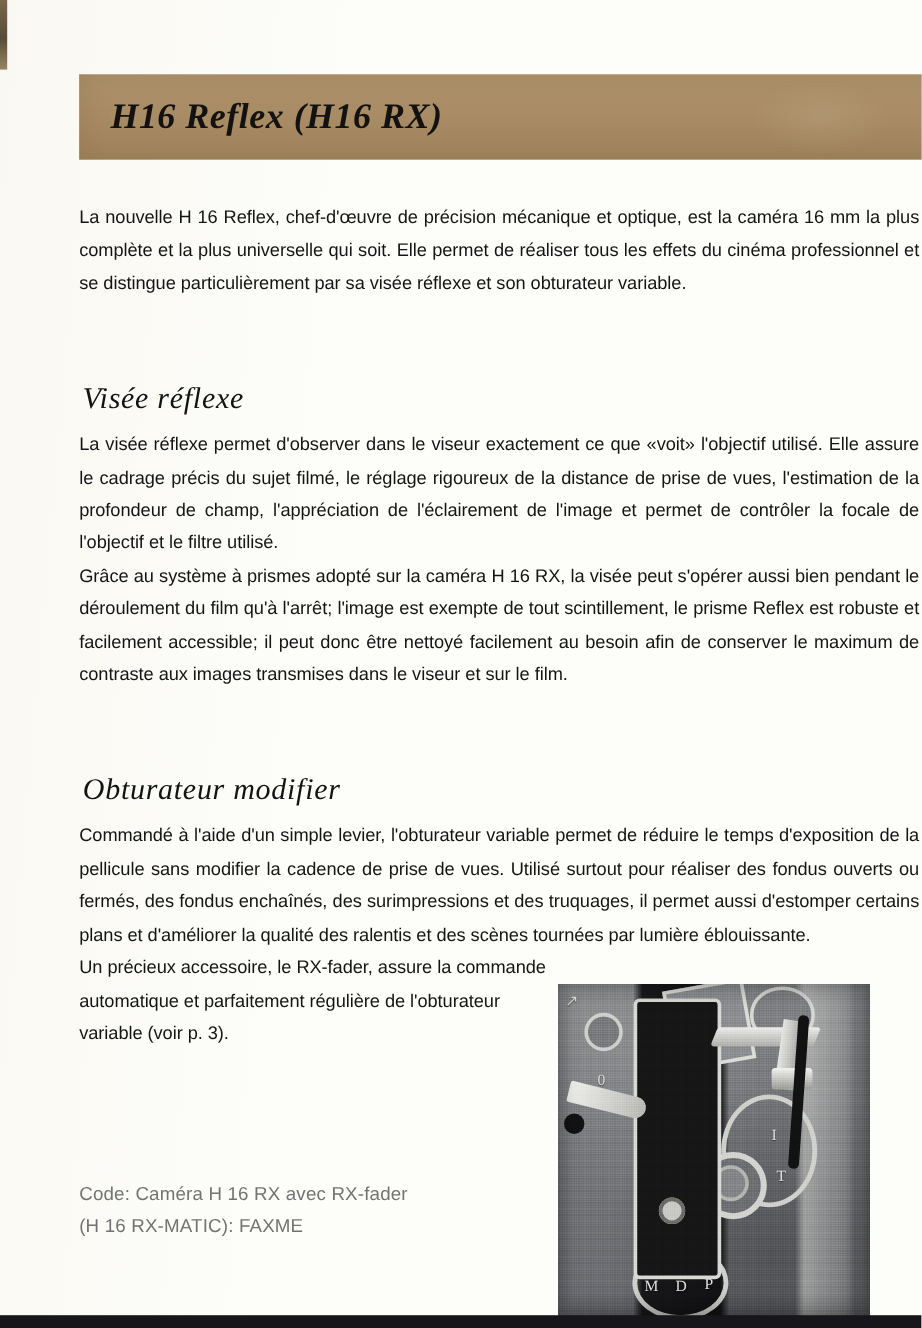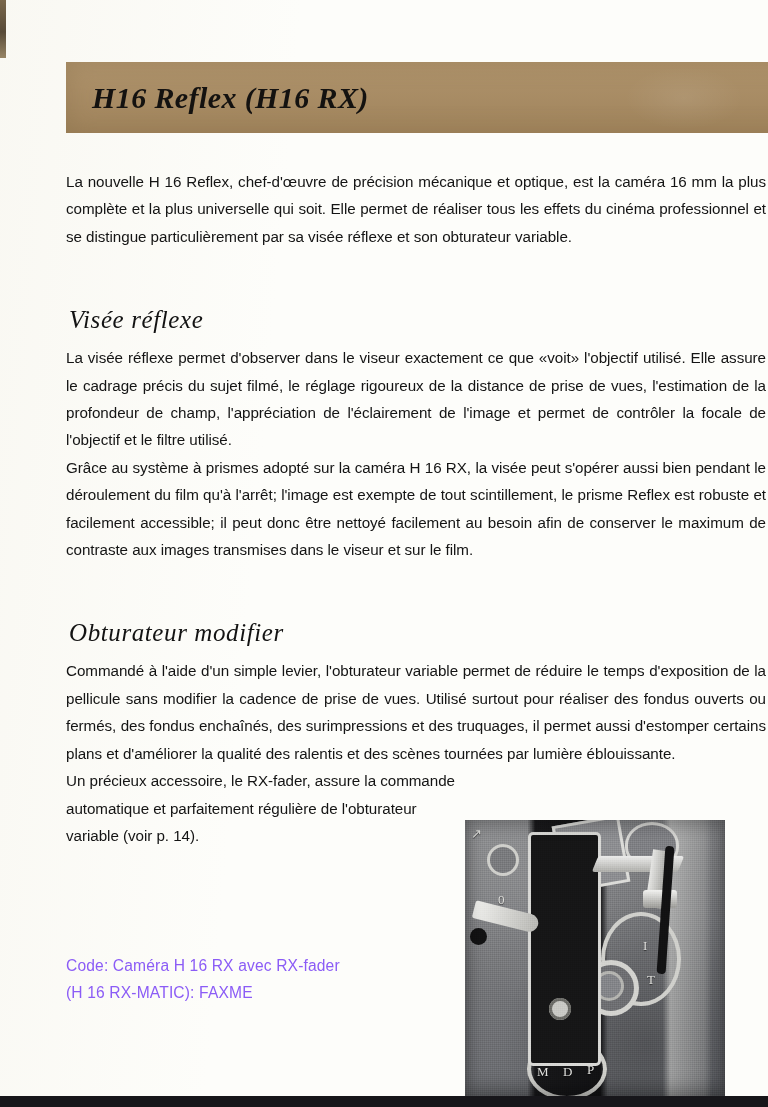--- a/index.html
+++ b/index.html
@@ -79,21 +79,21 @@
     font-size: 15.2px;
     line-height: 27.4px;
     color: #141414;
     text-align: justify;
     font-stretch: condensed;
     margin: 0;
     letter-spacing: -0.05px;
   }
   .para.nojust { text-align: left; }
 
-  .section { margin-top: 4px; }
+  .section { margin-top: 17px; }
 
   .heading {
     font-family: "Liberation Serif", serif;
     font-style: italic;
     font-size: 25px;
     font-weight: normal;
     color: #131313;
     margin: 0 0 10px 0;
     letter-spacing: .6px;
   }
@@ -222,25 +222,25 @@
   .photo-shadow {
     position: absolute; inset: 0;
     box-shadow: inset 0 -10px 18px rgba(0,0,0,.35),
                 inset 0 8px 14px rgba(0,0,0,.18);
     pointer-events: none;
   }
 
   
   .code-block {
     position: absolute;
-    left: 66px; top: 952px;
+    left: 66px; top: 982px;
     width: 390px;
     font-size: 15.6px;
     line-height: 27px;
-    color: #8b5cf6;
+    color: #737373;
     font-weight: normal;
     letter-spacing: .15px;
   }
 </style>
 </head>
 <body>
 
 <div class="page-paper"></div>
 
 <div class="scan-left-strip"></div>
@@ -261,21 +261,21 @@
     <h2 class="heading heading-indent">Visée réflexe</h2>
     <p class="para">La visée réflexe permet d'observer dans le viseur exactement ce que «voit» l'objectif utilisé. Elle assure le cadrage précis du sujet filmé, le réglage rigoureux de la distance de prise de vues, l'estimation de la profondeur de champ, l'appréciation de l'éclairement de l'image et permet de contrôler la focale de l'objectif et le filtre utilisé.</p>
     <p class="para">Grâce au système à prismes adopté sur la caméra H 16 RX, la visée peut s'opérer aussi bien pendant le déroulement du film qu'à l'arrêt; l'image est exempte de tout scintillement, le prisme Reflex est robuste et facilement accessible; il peut donc être nettoyé facilement au besoin afin de conserver le maximum de contraste aux images transmises dans le viseur et sur le film.</p>
   </div>
 
   <div class="gap-mid"></div>
 
   <div class="section">
     <h2 class="heading heading-indent">Obturateur modifier</h2>
     <p class="para">Commandé à l'aide d'un simple levier, l'obturateur variable permet de réduire le temps d'exposition de la pellicule sans modifier la cadence de prise de vues. Utilisé surtout pour réaliser des fondus ouverts ou fermés, des fondus enchaînés, des surimpressions et des truquages, il permet aussi d'estomper certains plans et d'améliorer la qualité des ralentis et des scènes tournées par lumière éblouissante.</p>
-    <p class="para nojust" style="width:400px;">Un précieux accessoire, le RX-fader, assure la commande automatique et parfaitement régulière de l'obturateur variable (voir p. 14).</p>
+    <p class="para nojust" style="width:400px;">Un précieux accessoire, le RX-fader, assure la commande automatique et parfaitement régulière de l'obturateur variable (voir p. 3).</p>
   </div>
 
 </div>
 
 <div class="photo-wrap">
   <div class="photo"></div>
 
   <div class="pp top-block"></div>
   <div class="pp top-dial"></div>
   <div class="pp disc-it"></div>

